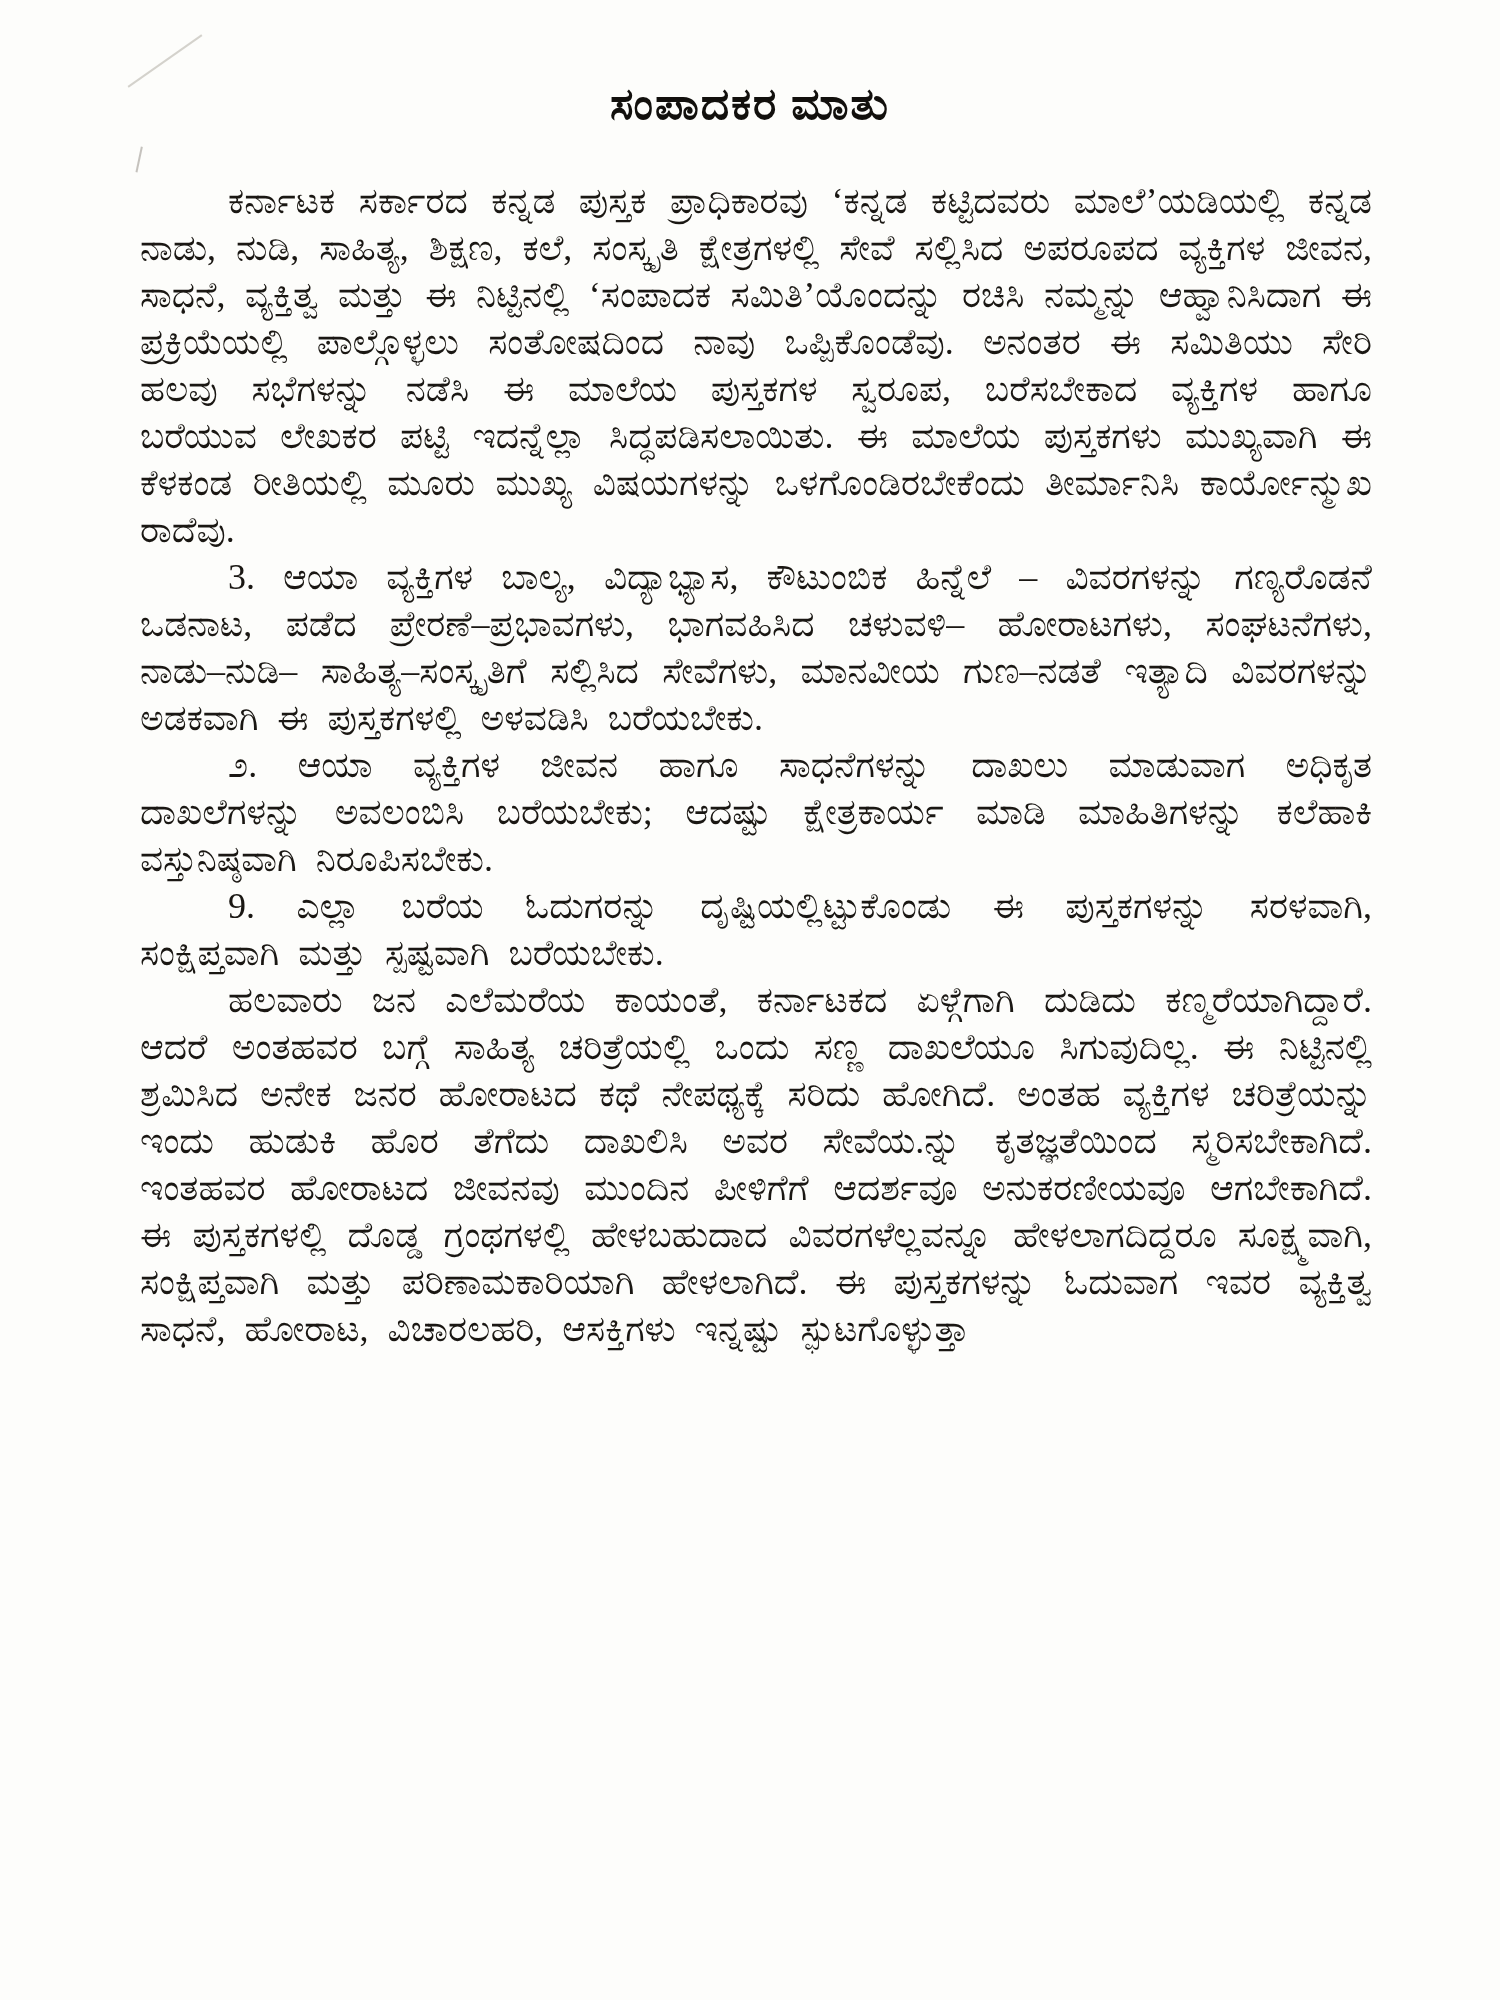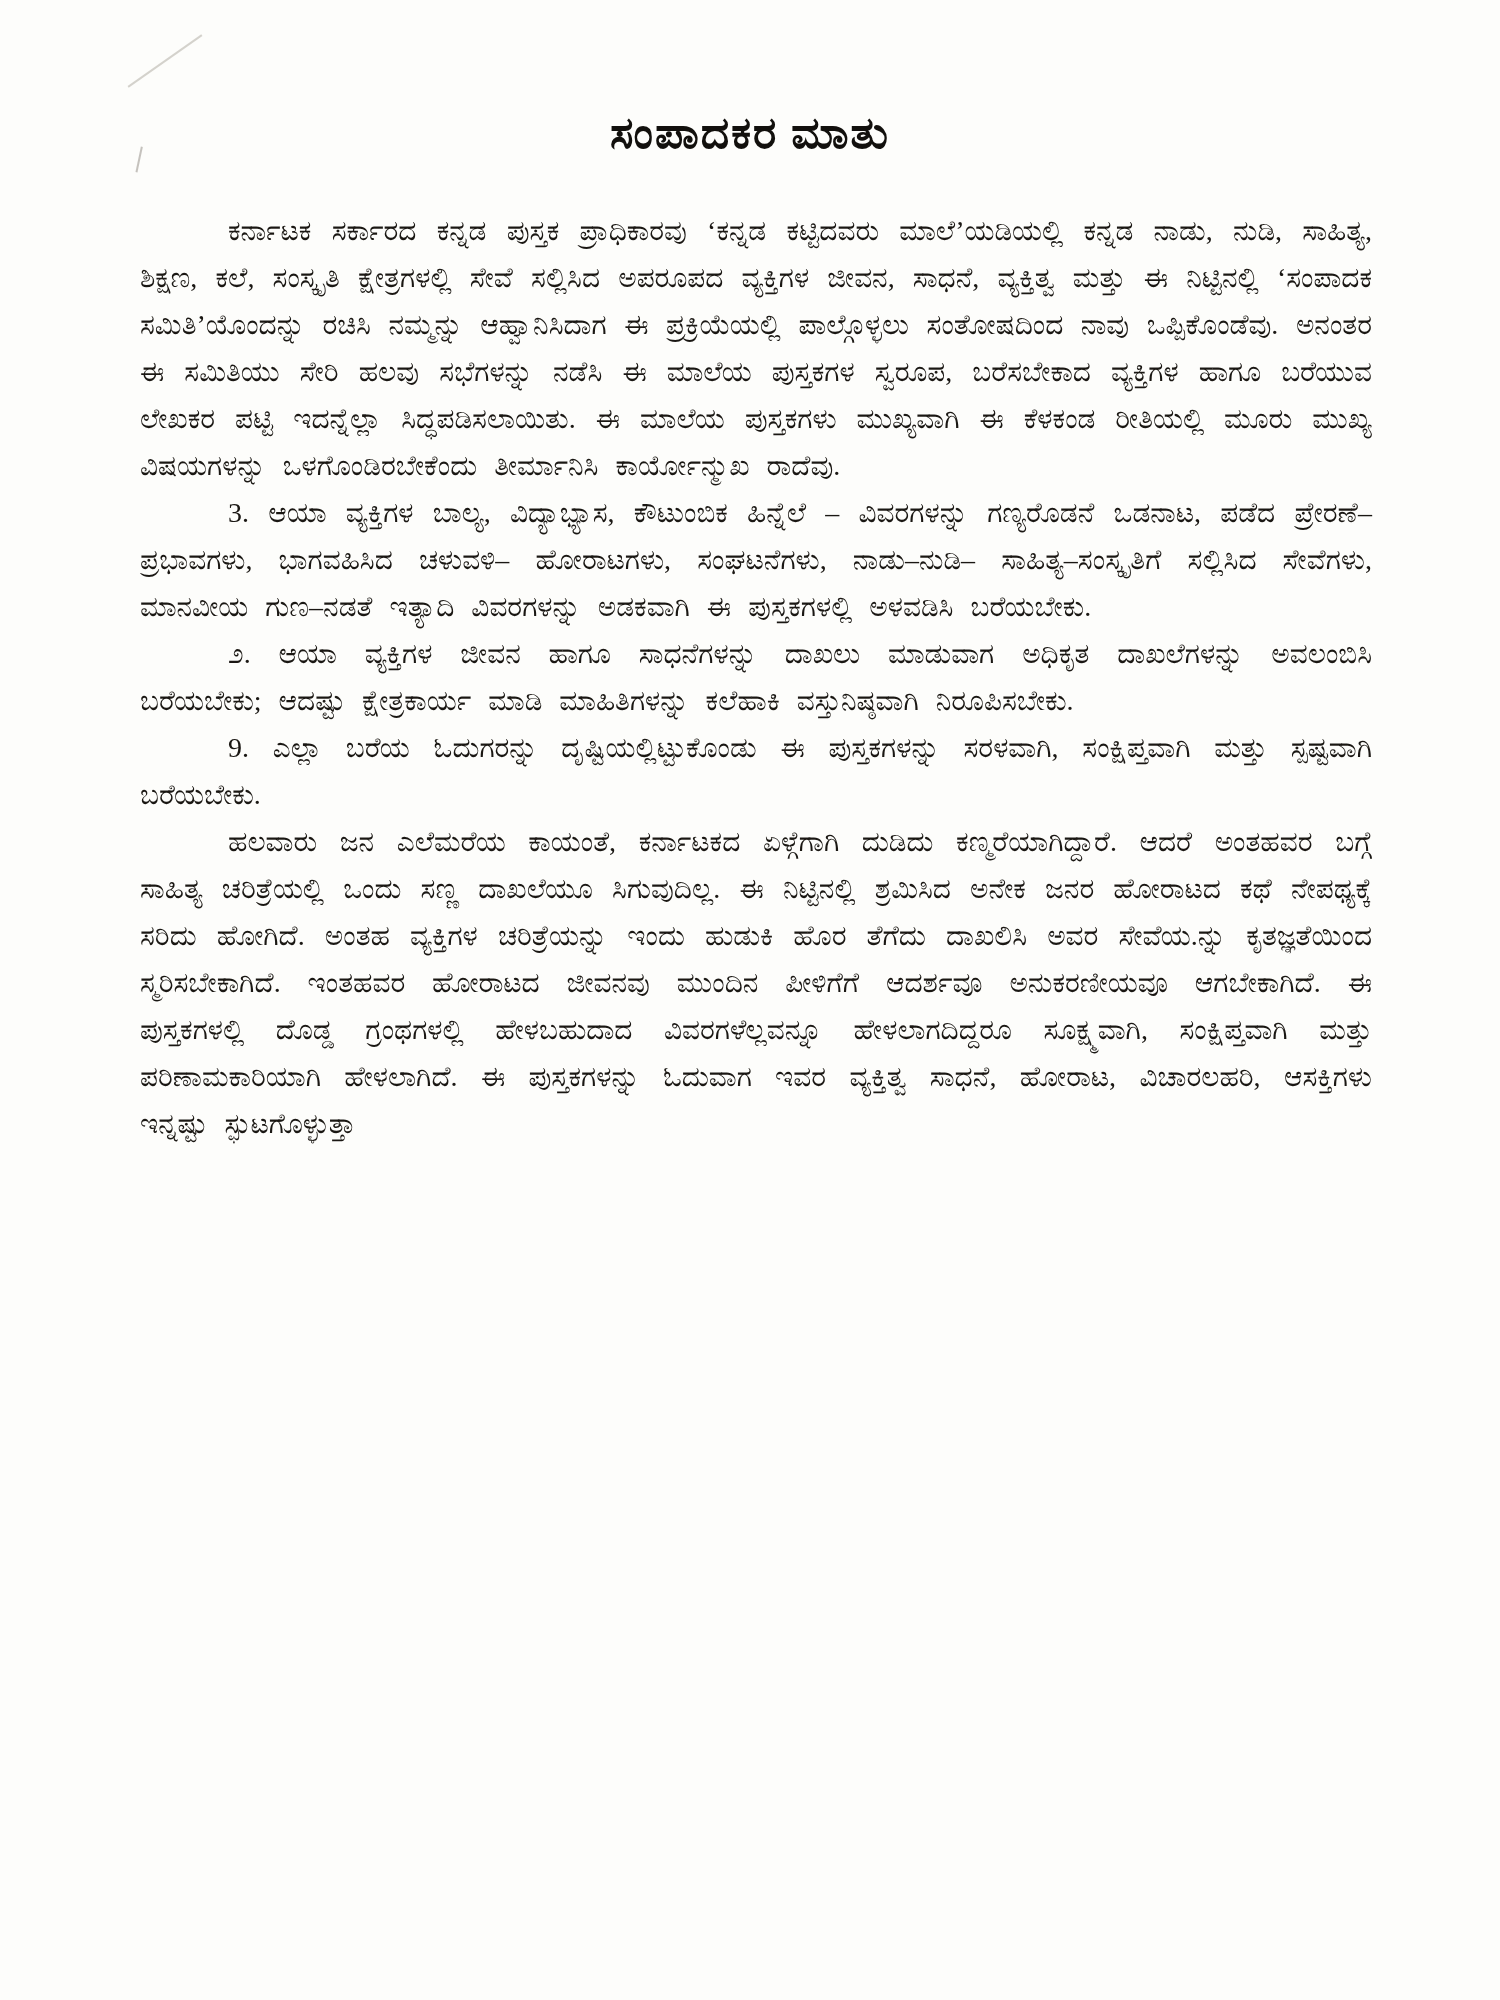--- a/index.html
+++ b/index.html
@@ -36,30 +36,30 @@
     left: 138px;
     top: 148px;
     width: 14px;
     height: 26px;
     border-left: 2px solid #8d887f;
     transform: rotate(12deg);
     opacity: 0.5;
   }
   .title {
     margin: 0;
-    padding-top: 108px;
+    padding-top: 79px;
     text-align: center;
     font-size: 44px;
     font-weight: bold;
     letter-spacing: 2px;
     color: #12100d;
   }
   .body-text {
     margin: 48px 128px 0 140px;
-    font-size: 28px;
+    font-size: 36px;
     line-height: 47px;
     text-align: justify;
     color: #1a1713;
   }
   .para {
     margin: 0;
     text-indent: 88px;
     word-spacing: 10px;
   }
 </style>

